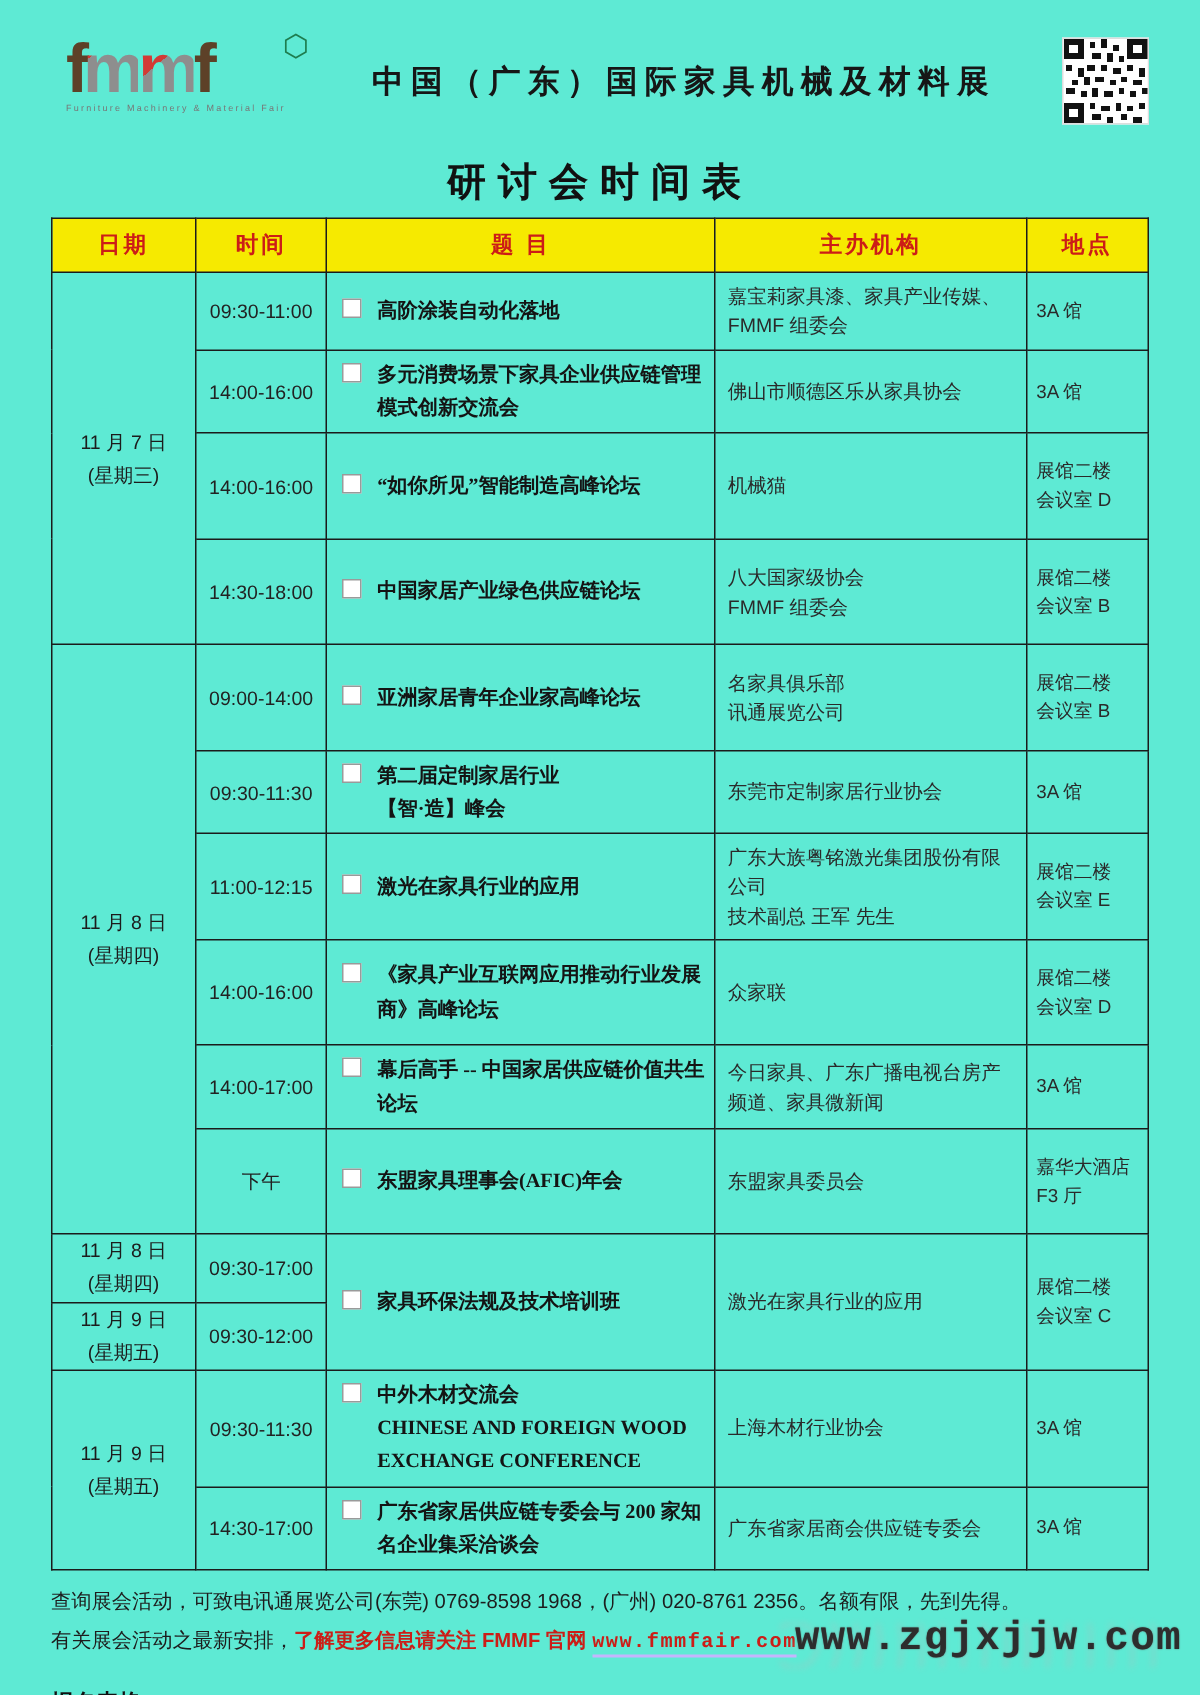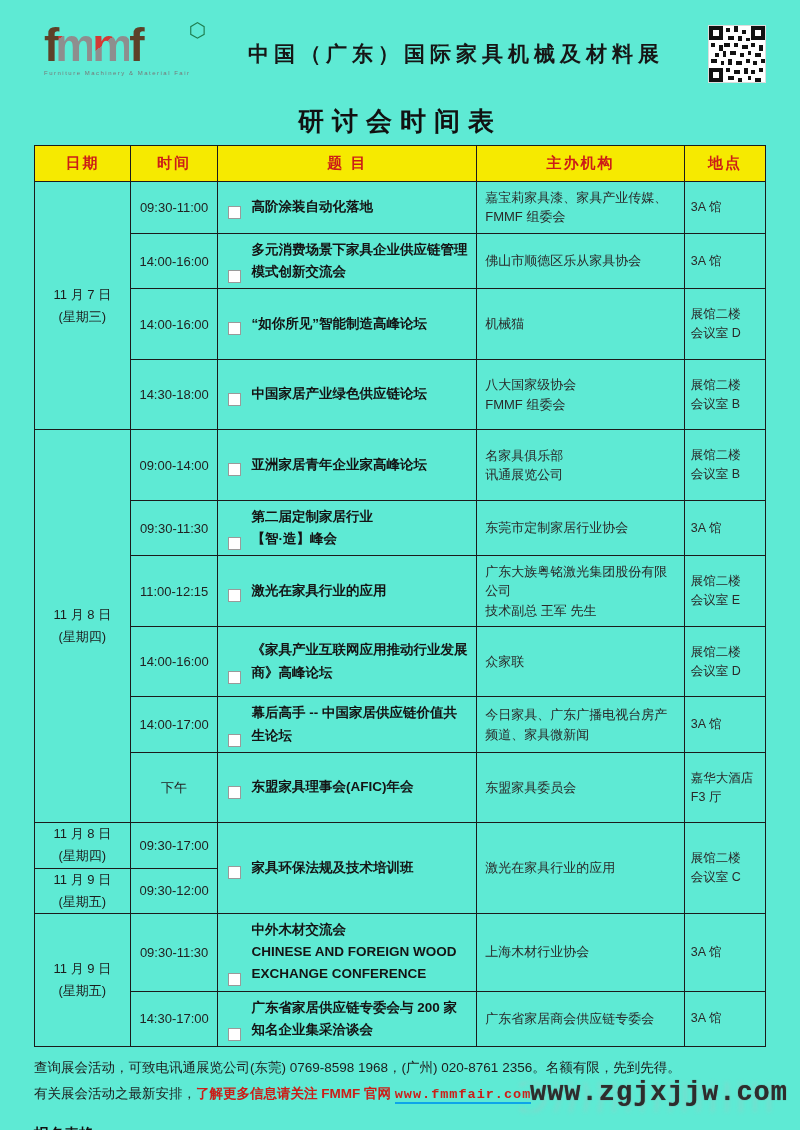--- a/index.html
+++ b/index.html
@@ -38,39 +38,39 @@
   
   table.sched { width:732px; border-collapse:collapse; table-layout:fixed; }
   table.sched th, table.sched td { border:1.6px solid #1b1b1b; vertical-align:middle; }
   table.sched thead th {
     background:#f6ea00; color:#cc1d17; font-weight:bold; font-size:15px;
     height:36px; text-align:center; letter-spacing:2px;
   }
   td.c-date { text-align:center; font-size:13px; line-height:1.7; white-space:pre-line; }
   td.c-time { text-align:center; font-size:13px; color:#222; }
   td.c-topic { padding:5px 6px 5px 8px; font-size:13.5px; font-weight:bold; color:#141414; }
-  .topic-wrap { display:flex; align-items:flex-end; }
+  .topic-wrap { display:flex; align-items:flex-start;font-family:Liberation Serif, serif; }
   .cb { flex:0 0 auto; width:13px; height:13px; border:1.6px solid #9a9a9a;
     background:#fff; margin:3px 10px 0 2px; display:inline-block; }
   .topic-text { white-space:pre-line; line-height:1.65; }
   td.c-org { padding:4px 8px; font-size:13px; color:#2a2a2a; white-space:pre-line; line-height:1.5; }
   td.c-loc { padding:16px 6px; font-size:12.5px; color:#2a2a2a; white-space:pre-line; line-height:1.5; }
   tbody tr:nth-child(1){height:38px} tbody tr:nth-child(2){height:46px}
   tbody tr:nth-child(3){height:40px} tbody tr:nth-child(4){height:42px}
   tbody tr:nth-child(5){height:40px} tbody tr:nth-child(6){height:46px}
   tbody tr:nth-child(7){height:62px} tbody tr:nth-child(8){height:52px}
   tbody tr:nth-child(9){height:50px} tbody tr:nth-child(10){height:36px}
   tbody tr:nth-child(11){height:44px} tbody tr:nth-child(12){height:44px}
   tbody tr:nth-child(13){height:76px} tbody tr:nth-child(14){height:52px}
 
   
   .notes { margin-top:8px; font-size:13.5px; line-height:1.95; color:#1d1d1d; }
   .notes .red { color:#cc1d17; font-weight:bold; }
   .notes .site-link { color:#cc1d17; font-weight:bold; letter-spacing:1px;
-    border-bottom:2px solid #0ea5e9; cursor:pointer; font-family:"Liberation Mono","DejaVu Sans Mono",monospace; }
+    border-bottom:2px solid #c4b5fd; cursor:pointer; font-family:"Liberation Mono","DejaVu Sans Mono",monospace; }
 
   
   .reg-form { margin-top:16px; }
   .form-title { font-size:15px; font-weight:bold; margin-bottom:10px; color:#111; }
   .f-row { display:flex; align-items:flex-end; margin-bottom:21px; font-size:13px; color:#222;font-family:Liberation Serif, serif; }
   .f-label { flex:0 0 auto; padding-right:6px; white-space:nowrap; }
   .f-line { flex:1 1 auto; border-bottom:2px solid #2e2e2e; height:16px; min-width:40px; }
   .f-gap { flex:0 0 18px; }
   .f-right-280 { flex:0 0 280px; display:flex; align-items:flex-end; }
   .f-right-320 { flex:0 0 320px; display:flex; align-items:flex-end; }

